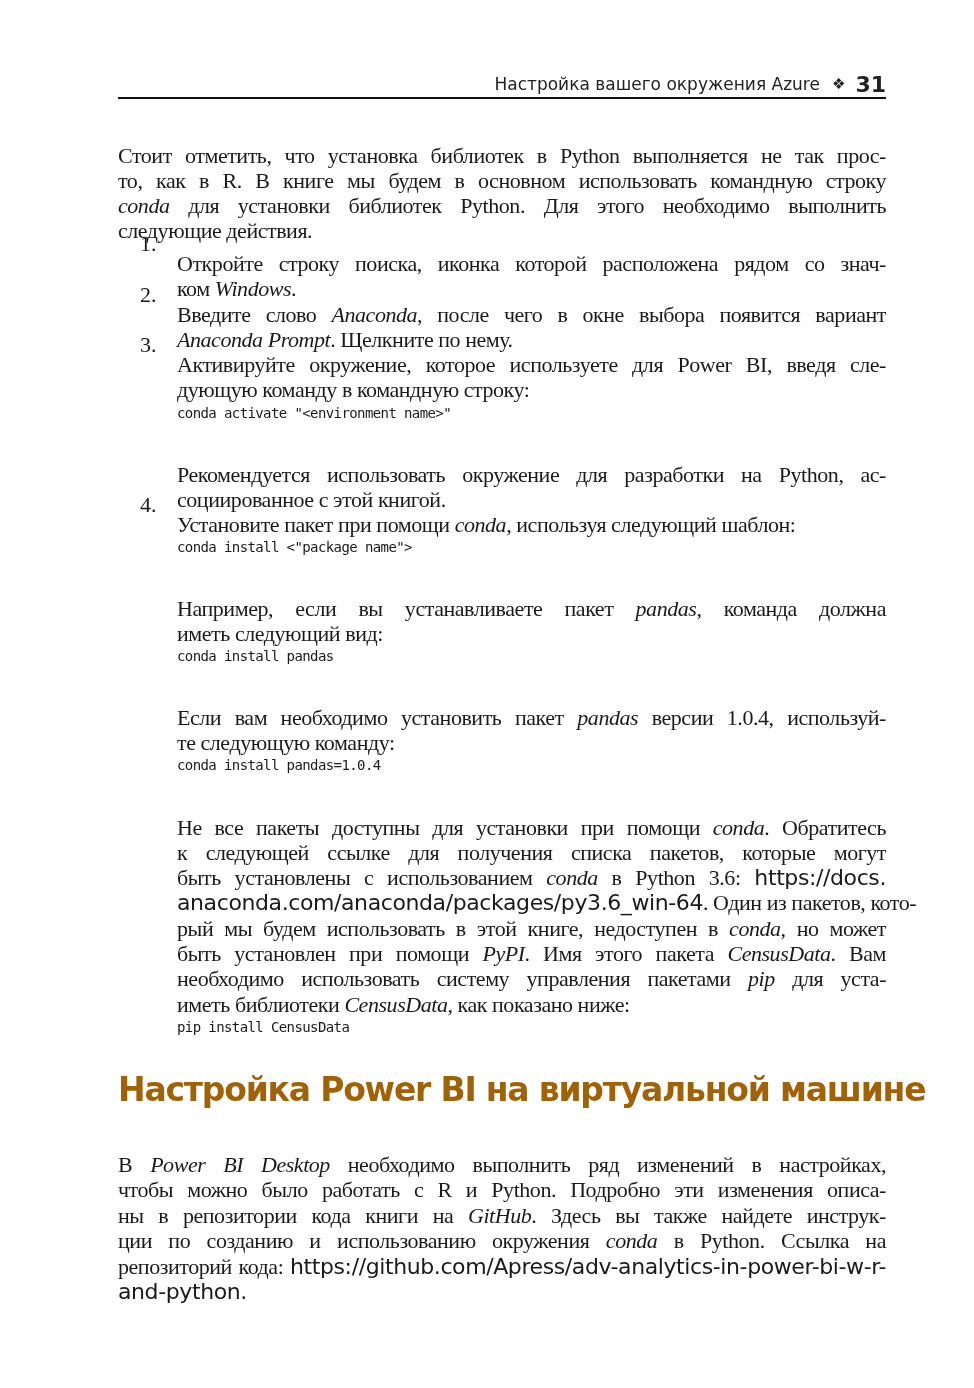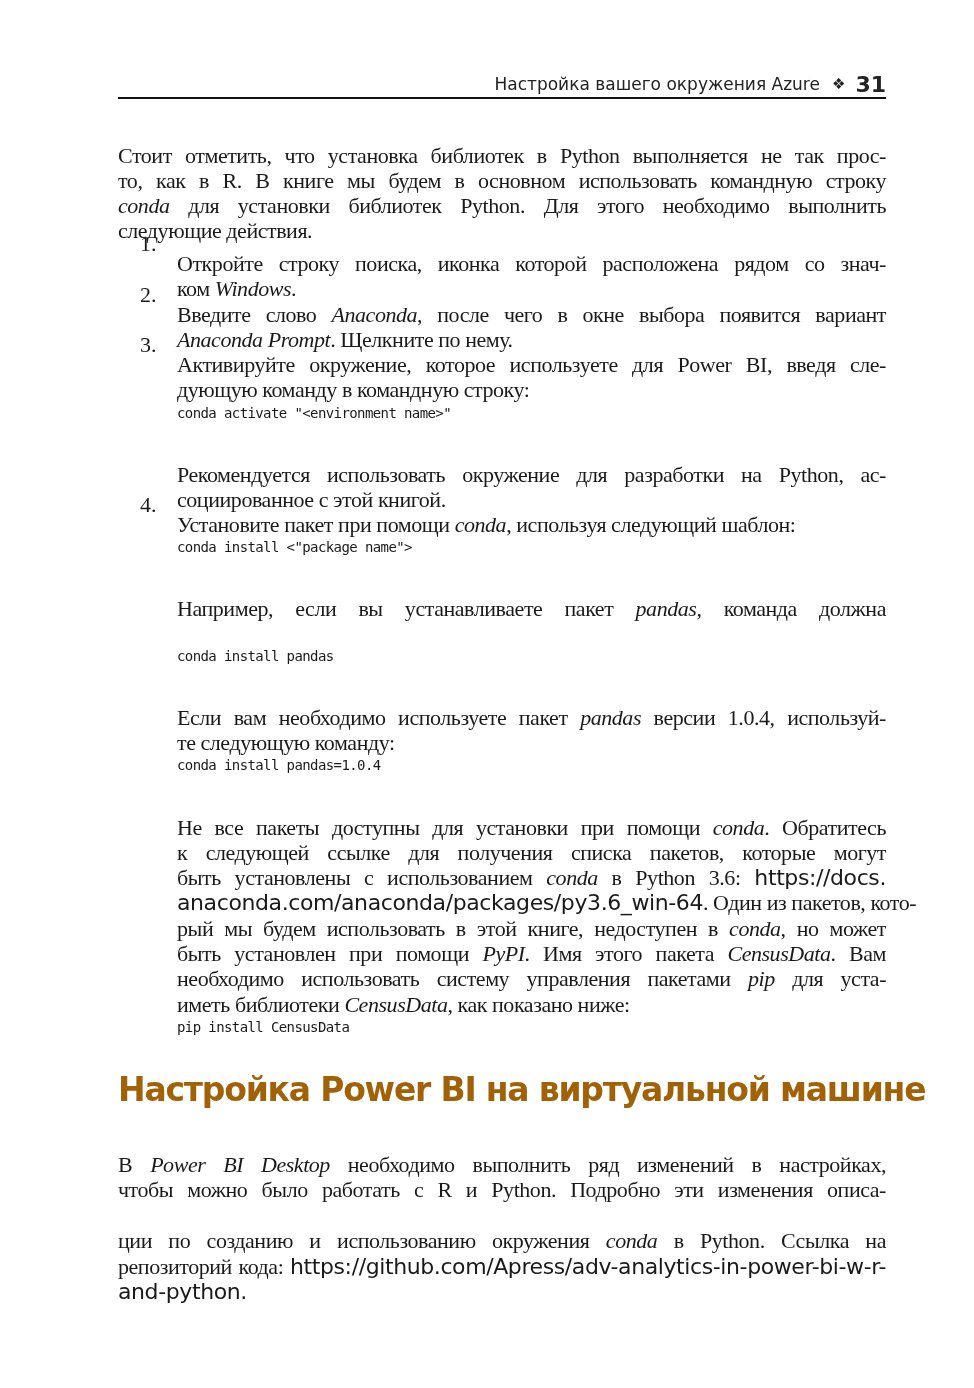--- a/index.html
+++ b/index.html
@@ -74,37 +74,39 @@
   <div class="line ind last" style="top:357px">дующую команду в командную строку:</div>
   <div class="code" style="top:404px">conda activate "&lt;environment name&gt;"</div>
   <div class="line ind" style="top:442px">Рекомендуется использовать окружение для разработки на Python, ас-</div>
   <div class="line ind last" style="top:467px">социированное с этой книгой.</div>
 
   <div class="num" style="top:492px">4.</div>
   <div class="line ind last" style="top:492px"><span>Установите пакет при помощи </span><i>conda</i><span>, используя следующий шаблон:</span></div>
   <div class="code" style="top:538px">conda install &lt;"package name"&gt;</div>
 
   <div class="line ind" style="top:576px"><span>Например, если вы устанавливаете пакет </span><i>pandas</i><span>, команда должна</span></div>
+  <div class="line ind last" style="top:601px">иметь следующий вид:</div>
   <div class="code" style="top:647px">conda install pandas</div>
 
-  <div class="line ind" style="top:685px"><span>Если вам необходимо используете пакет </span><i>pandas</i><span> версии 1.0.4, используй-</span></div>
+  <div class="line ind" style="top:685px"><span>Если вам необходимо установить пакет </span><i>pandas</i><span> версии 1.0.4, используй-</span></div>
   <div class="line ind last" style="top:710px">те следующую команду:</div>
   <div class="code" style="top:756px">conda install pandas=1.0.4</div>
 
   <div class="line ind" style="top:795px"><span>Не все пакеты доступны для установки при помощи </span><i>conda</i><span>. Обратитесь</span></div>
   <div class="line ind" style="top:820px">к следующей ссылке для получения списка пакетов, которые могут</div>
   <div class="line ind" style="top:845px"><span>быть установлены с использованием </span><i>conda</i><span> в Python 3.6: </span><span class="sans">https://docs.</span></div>
   <div class="line ind" style="top:870px"><span></span><span class="sans">anaconda.com/anaconda/packages/py3.6_win-64</span><span>. Один из пакетов, кото-</span></div>
   <div class="line ind" style="top:896px"><span>рый мы будем использовать в этой книге, недоступен в </span><i>conda</i><span>, но может</span></div>
   <div class="line ind" style="top:921px"><span>быть установлен при помощи </span><i>PyPI</i><span>. Имя этого пакета </span><i>CensusData</i><span>. Вам</span></div>
   <div class="line ind" style="top:946px"><span>необходимо использовать систему управления пакетами </span><i>pip</i><span> для уста-</span></div>
   <div class="line ind last" style="top:972px"><span>иметь библиотеки </span><i>CensusData</i><span>, как показано ниже:</span></div>
   <div class="code" style="top:1018px">pip install CensusData</div>
 
   <div class="h2">Настройка Power BI на виртуальной машине</div>
 
   <div class="line full" style="top:1132px"><span>В </span><i>Power BI Desktop</i><span> необходимо выполнить ряд изменений в настройках,</span></div>
   <div class="line full" style="top:1157px">чтобы можно было работать с R и Python. Подробно эти изменения описа-</div>
+  <div class="line full" style="top:1183px"><span>ны в репозитории кода книги на </span><i>GitHub</i><span>. Здесь вы также найдете инструк-</span></div>
   <div class="line full" style="top:1208px"><span>ции по созданию и использованию окружения </span><i>conda</i><span> в Python. Ссылка на</span></div>
   <div class="line full" style="top:1234px"><span>репозиторий кода: </span><span class="sans">https://github.com/Apress/adv-analytics-in-power-bi-w-r-</span></div>
   <div class="line full last" style="top:1259px"><span class="sans">and-python.</span></div>
 
 </div>
 
 </body></html>

